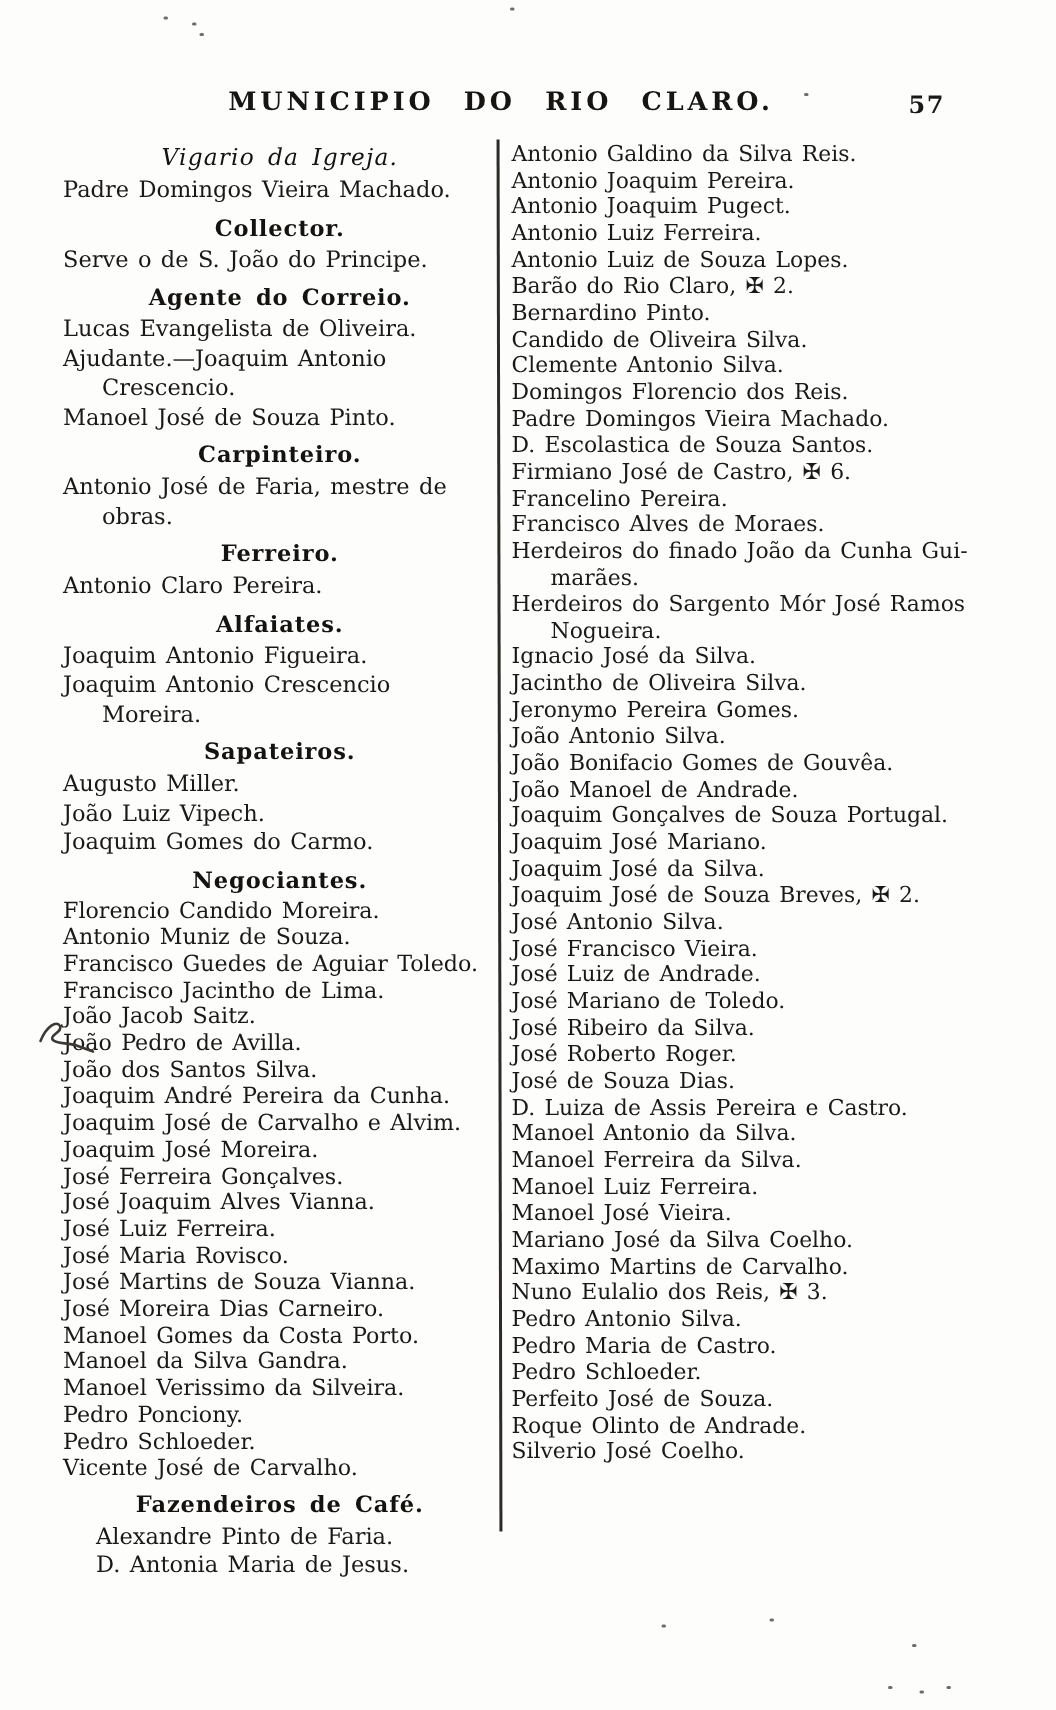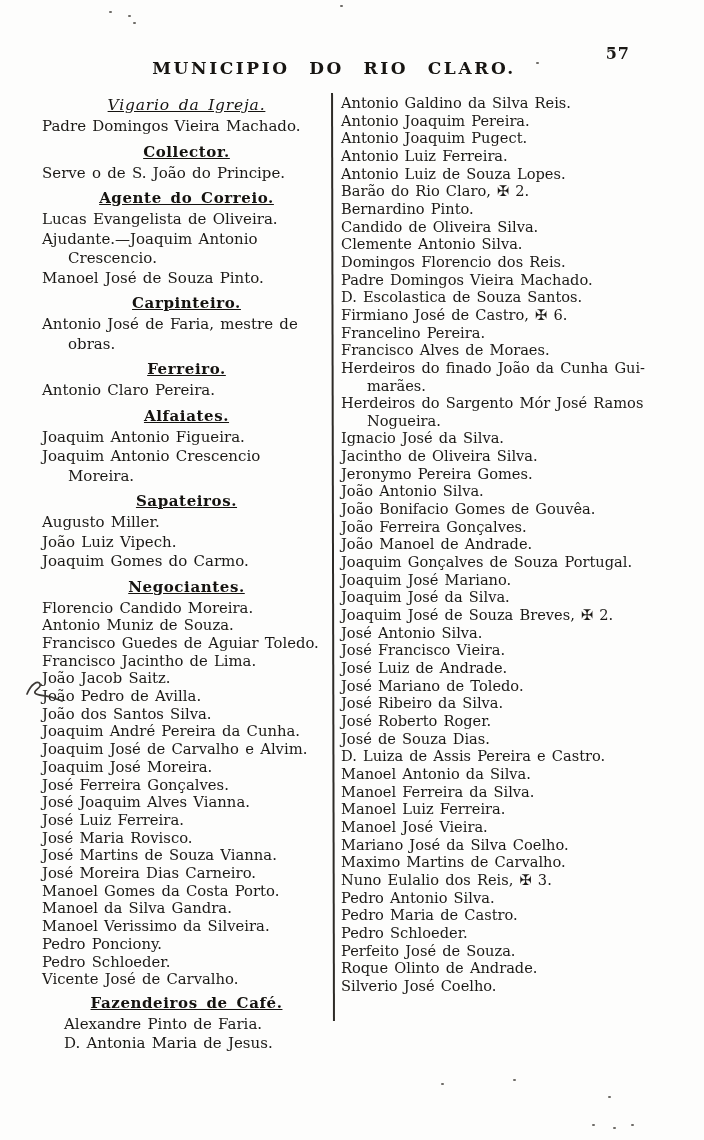--- a/index.html
+++ b/index.html
@@ -16,21 +16,21 @@
   
   .header { position: relative; height: 88px; padding-left: 48px; }
   .title {
     position: absolute; left: 0; right: 0; top: 58px;
     text-align: center; transform: translateX(-18px);
     font-size: 17px; font-weight: 700;
     letter-spacing: 2.6px; word-spacing: 11px;
     color: #171512;
   }
   .page-number {
-    position: absolute; right: 74px; top: 44px;
+    position: absolute; right: 74px; top: 60px;
     font-size: 16px; font-weight: 700; letter-spacing: 1px;
   }
 
   
   .columns {
     position: absolute; left: 0; top: 90px; right: 0;
     display: flex; align-items: flex-start;
   }
   .col.left  { width: 289px; margin-left: 42px; }
   .col.right { width: 356px; margin-left: 10px; padding-top: 4px; }
@@ -39,21 +39,20 @@
     width: 1.6px; height: 928px;
     background: #2e2b27; transform: rotate(-0.12deg);
   }
 
   
   .section { margin: 0; }
   .l-heading {
     text-align: center; font-size: 15px; line-height: 18px;
     margin: 6px 0 3px; letter-spacing: 0.6px; word-spacing: 3px;
     color: #151310;
-    text-decoration: underline;
   }
   .l-heading.bold   { font-weight: 700; text-align: center; }
   .l-heading.italic { font-style: italic; font-weight: 400; font-size: 15.5px; letter-spacing: 0.8px; }
 
   .entry {
     white-space: pre-line;
     padding-left: 26px; text-indent: -26px;  
     word-spacing: 1.5px;
   }
   .l-entry { font-size: 15px;   line-height: 19.5px; }
@@ -170,21 +169,20 @@
         <div class="entry r-entry">Francisco Alves de Moraes.</div>
         <div class="entry r-entry">Herdeiros do finado João da Cunha Gui-
 marães.</div>
         <div class="entry r-entry">Herdeiros do Sargento Mór José Ramos
 Nogueira.</div>
         <div class="entry r-entry">Ignacio José da Silva.</div>
         <div class="entry r-entry">Jacintho de Oliveira Silva.</div>
         <div class="entry r-entry">Jeronymo Pereira Gomes.</div>
         <div class="entry r-entry">João Antonio Silva.</div>
         <div class="entry r-entry">João Bonifacio Gomes de Gouvêa.</div>
-        <div class="entry r-entry">João Ferreira Gonçalves.</div>
         <div class="entry r-entry">João Manoel de Andrade.</div>
         <div class="entry r-entry">Joaquim Gonçalves de Souza Portugal.</div>
         <div class="entry r-entry">Joaquim José Mariano.</div>
         <div class="entry r-entry">Joaquim José da Silva.</div>
         <div class="entry r-entry">Joaquim José de Souza Breves, ✠ 2.</div>
         <div class="entry r-entry">José Antonio Silva.</div>
         <div class="entry r-entry">José Francisco Vieira.</div>
         <div class="entry r-entry">José Luiz de Andrade.</div>
         <div class="entry r-entry">José Mariano de Toledo.</div>
         <div class="entry r-entry">José Ribeiro da Silva.</div>

